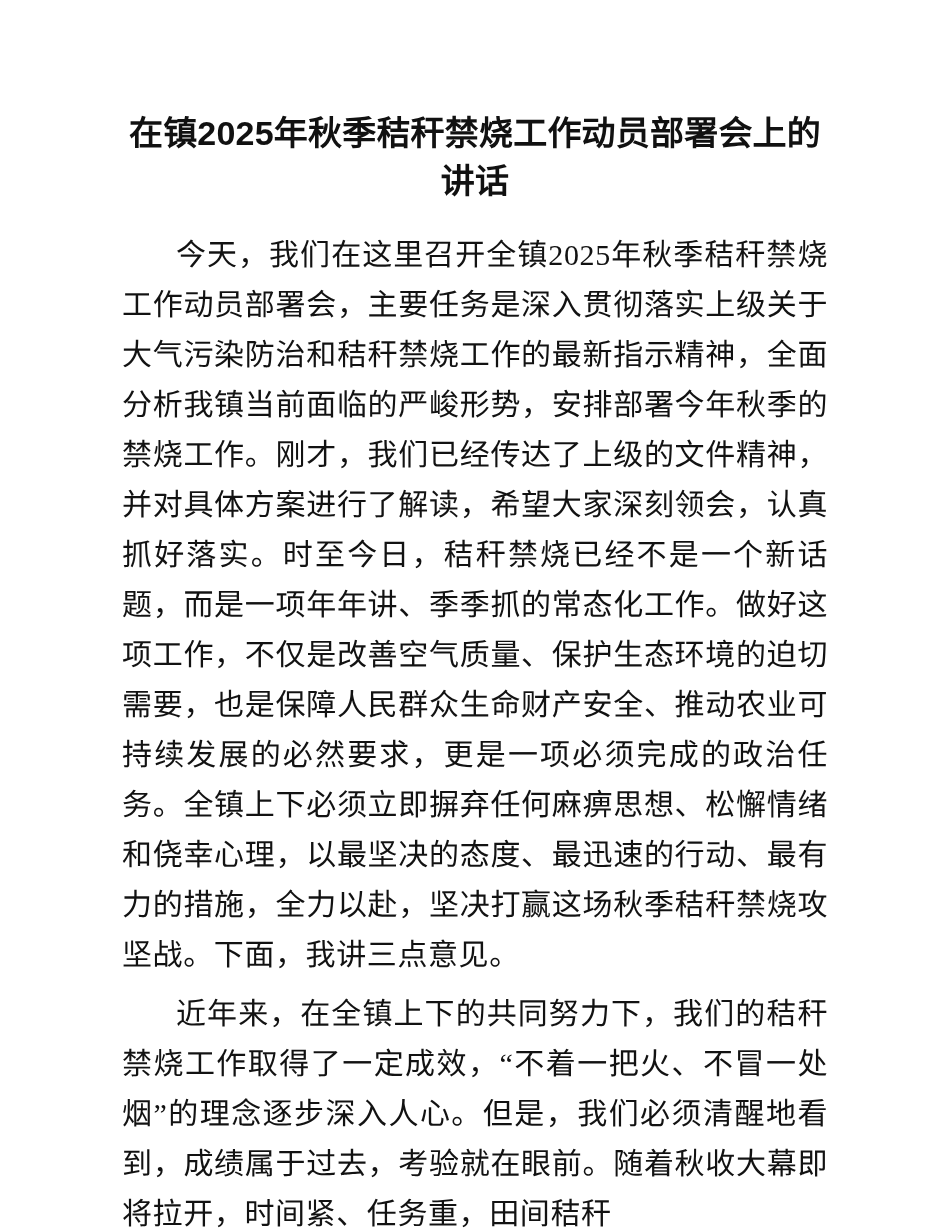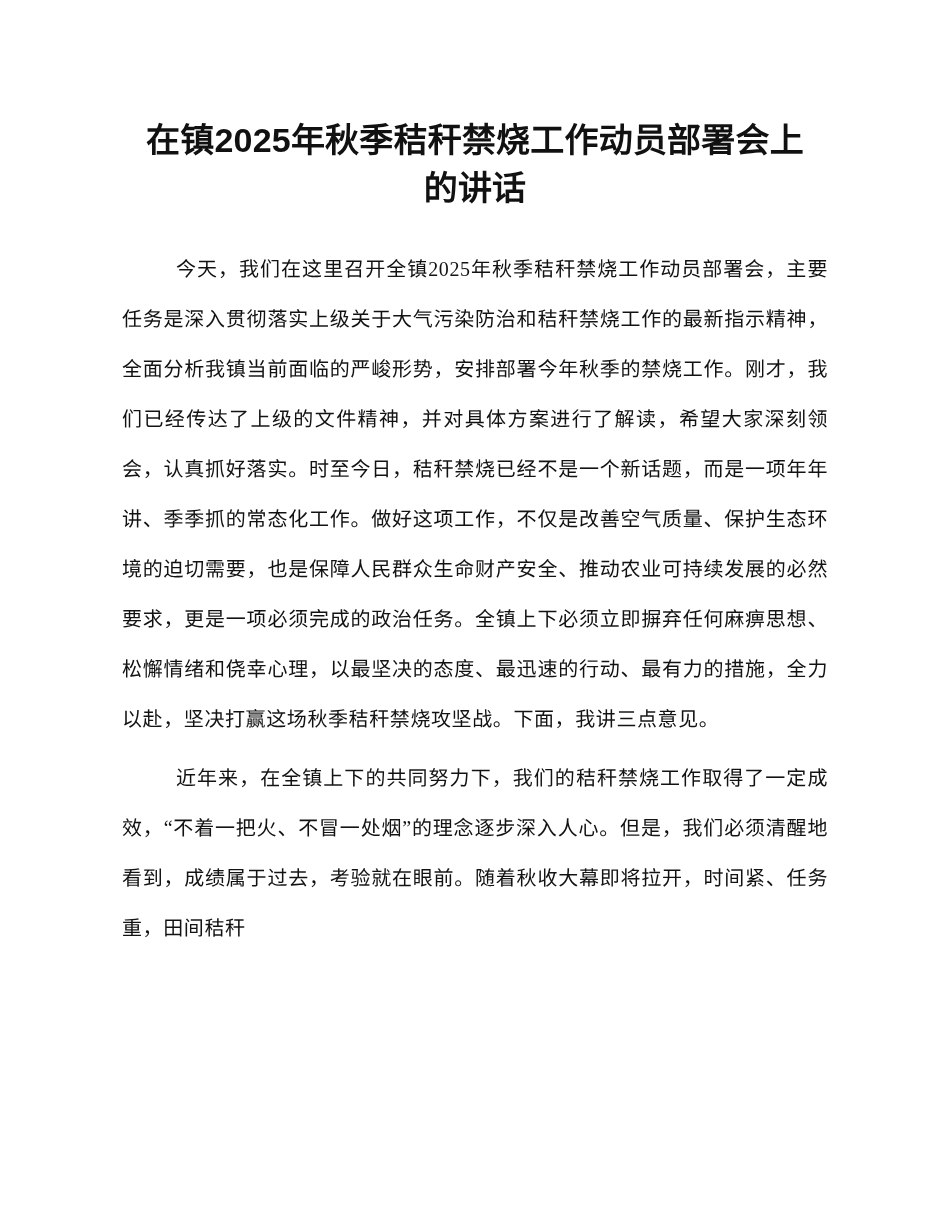--- a/index.html
+++ b/index.html
@@ -31,34 +31,34 @@
   }
 
   
   .doc-title {
     font-family: "Liberation Sans", "DejaVu Sans", sans-serif;
     font-weight: 700;
     font-size: 34px;
     line-height: 48px;
     text-align: center;
     letter-spacing: 0.2px;
-    margin: 8px;
+    margin: 1px;
     padding-top: 108px;
     color: #111111;
     white-space: pre-line;
   }
 
   
   .body-block {
     padding-top: 24px;
   }
 
   .para {
     font-family: "Liberation Serif", "DejaVu Serif", serif;
-    font-size: 20px;
+    font-size: 30px;
     line-height: 50px;
     text-align: justify;
     text-justify: inter-character;
     text-indent: 54px;
     margin: 0 0 9px 0;
     letter-spacing: 0.6px;
     color: #121212;
     word-break: break-all;
   }
 

